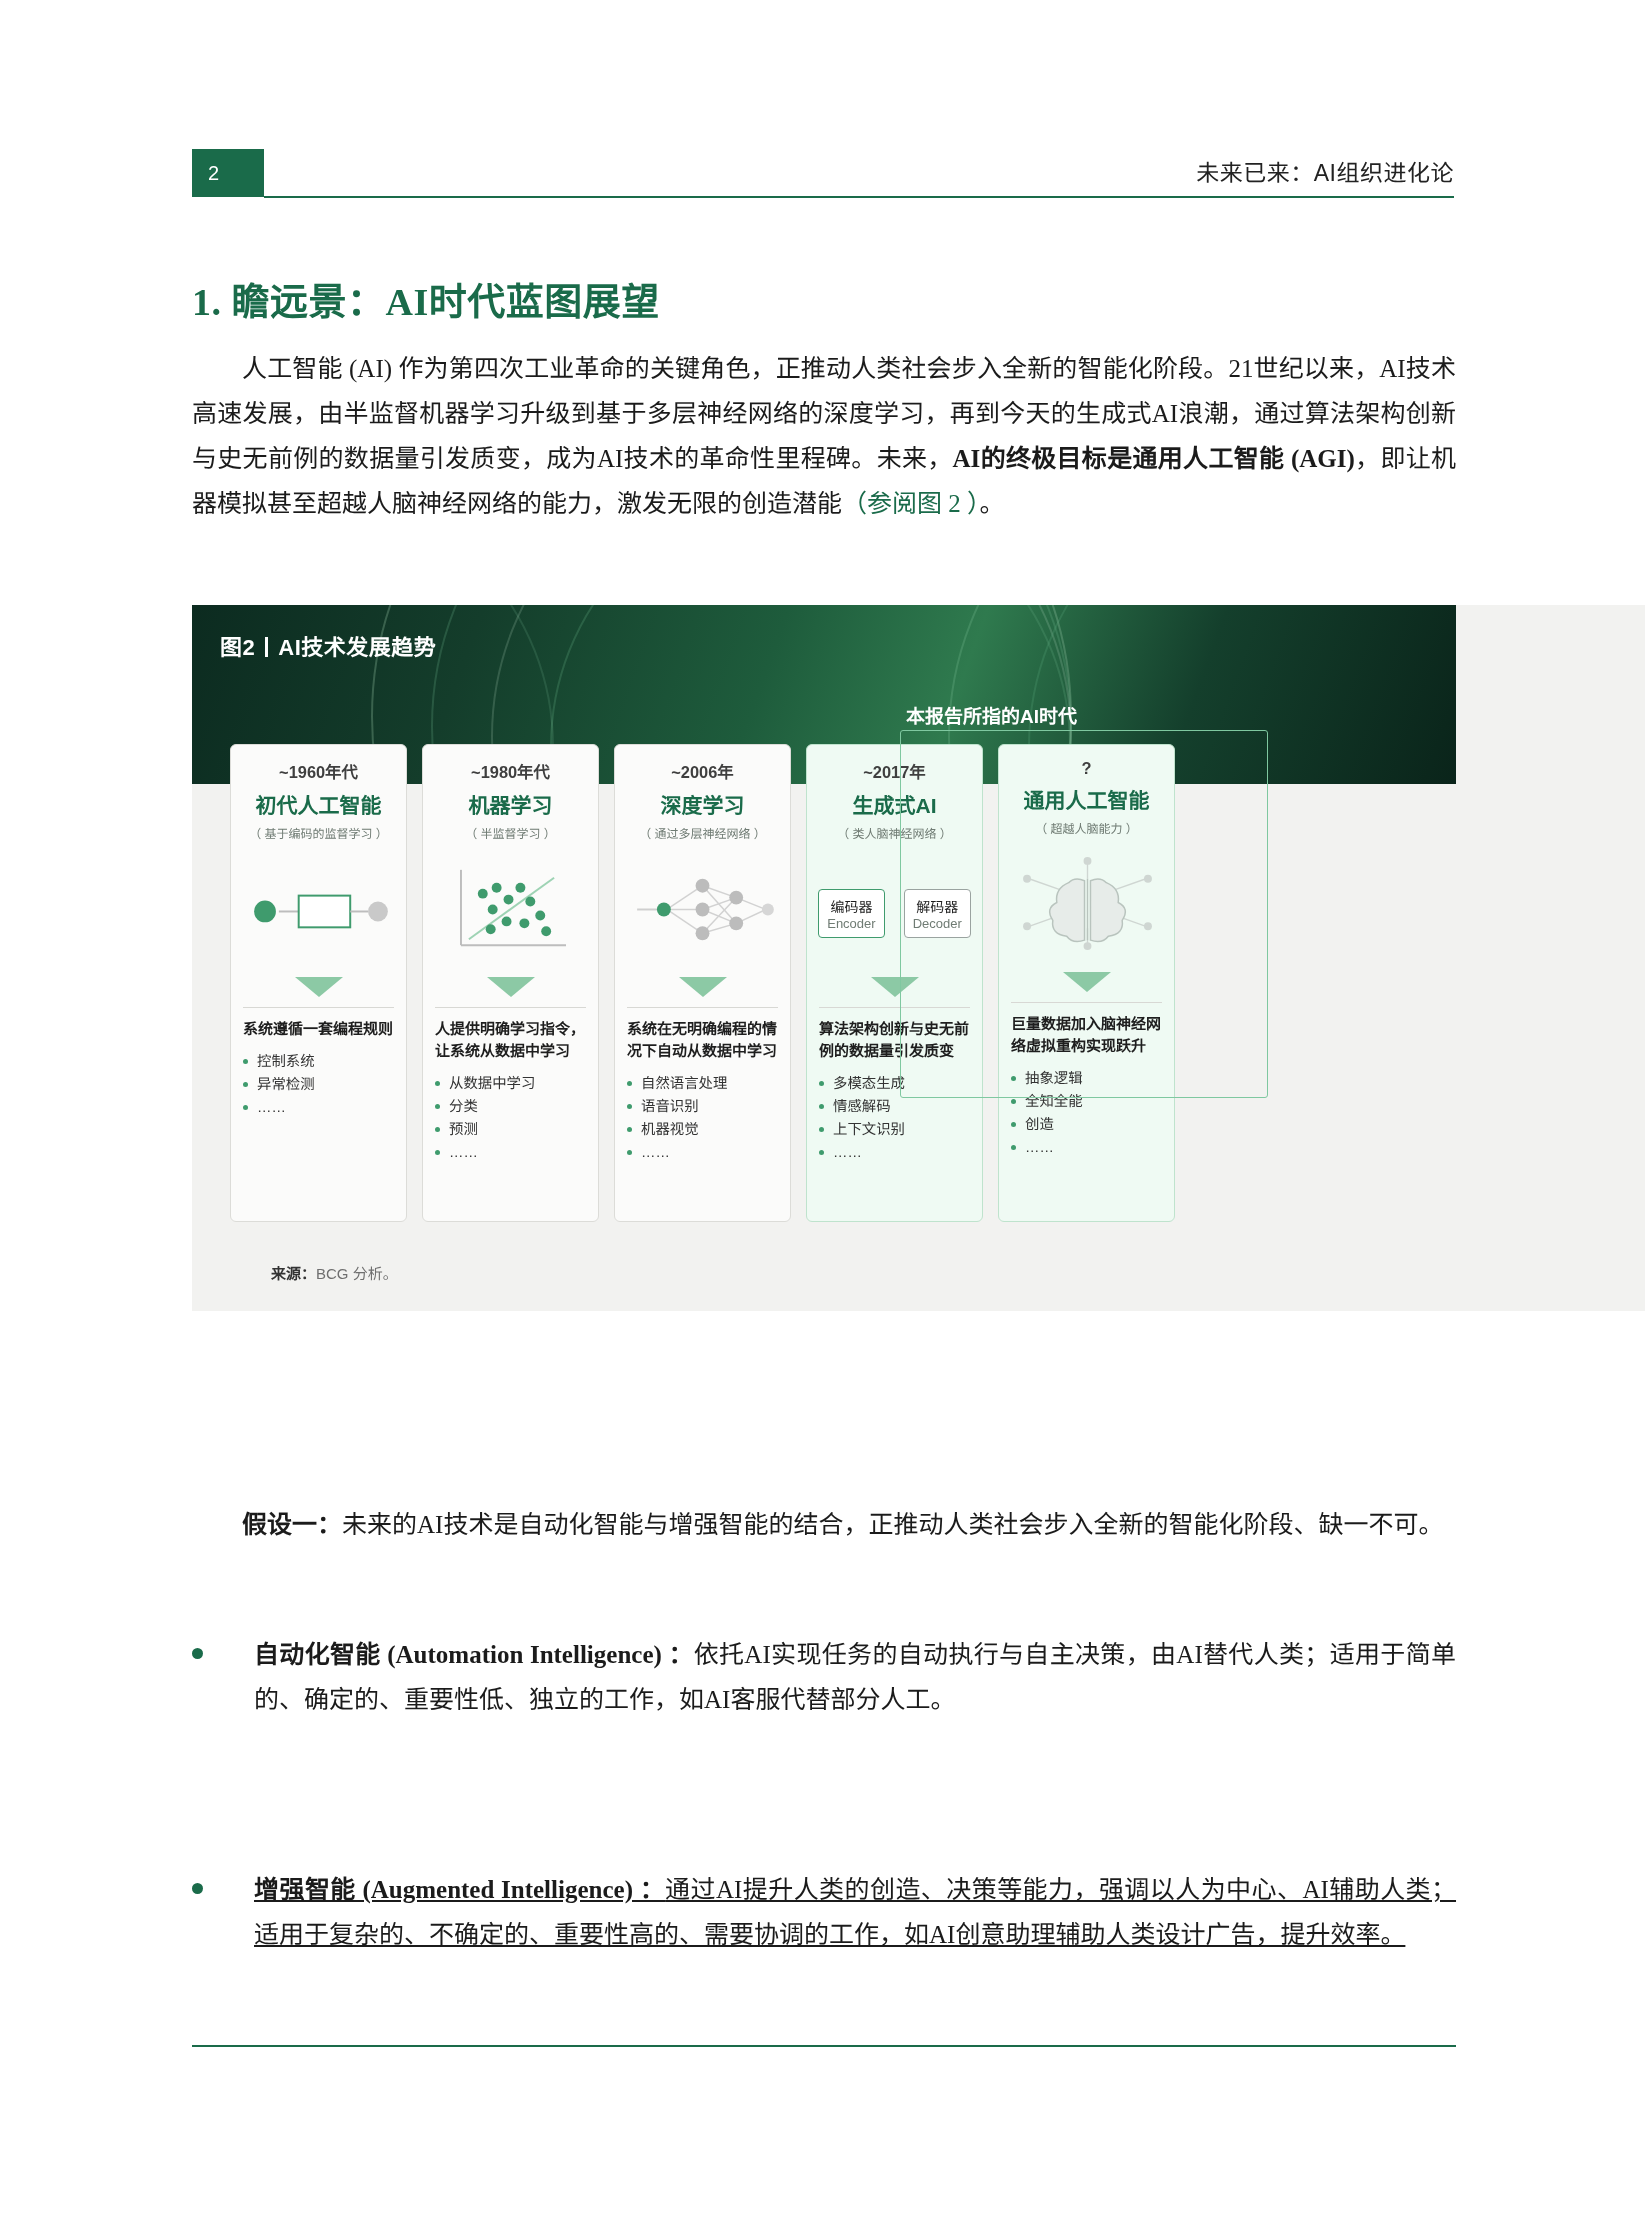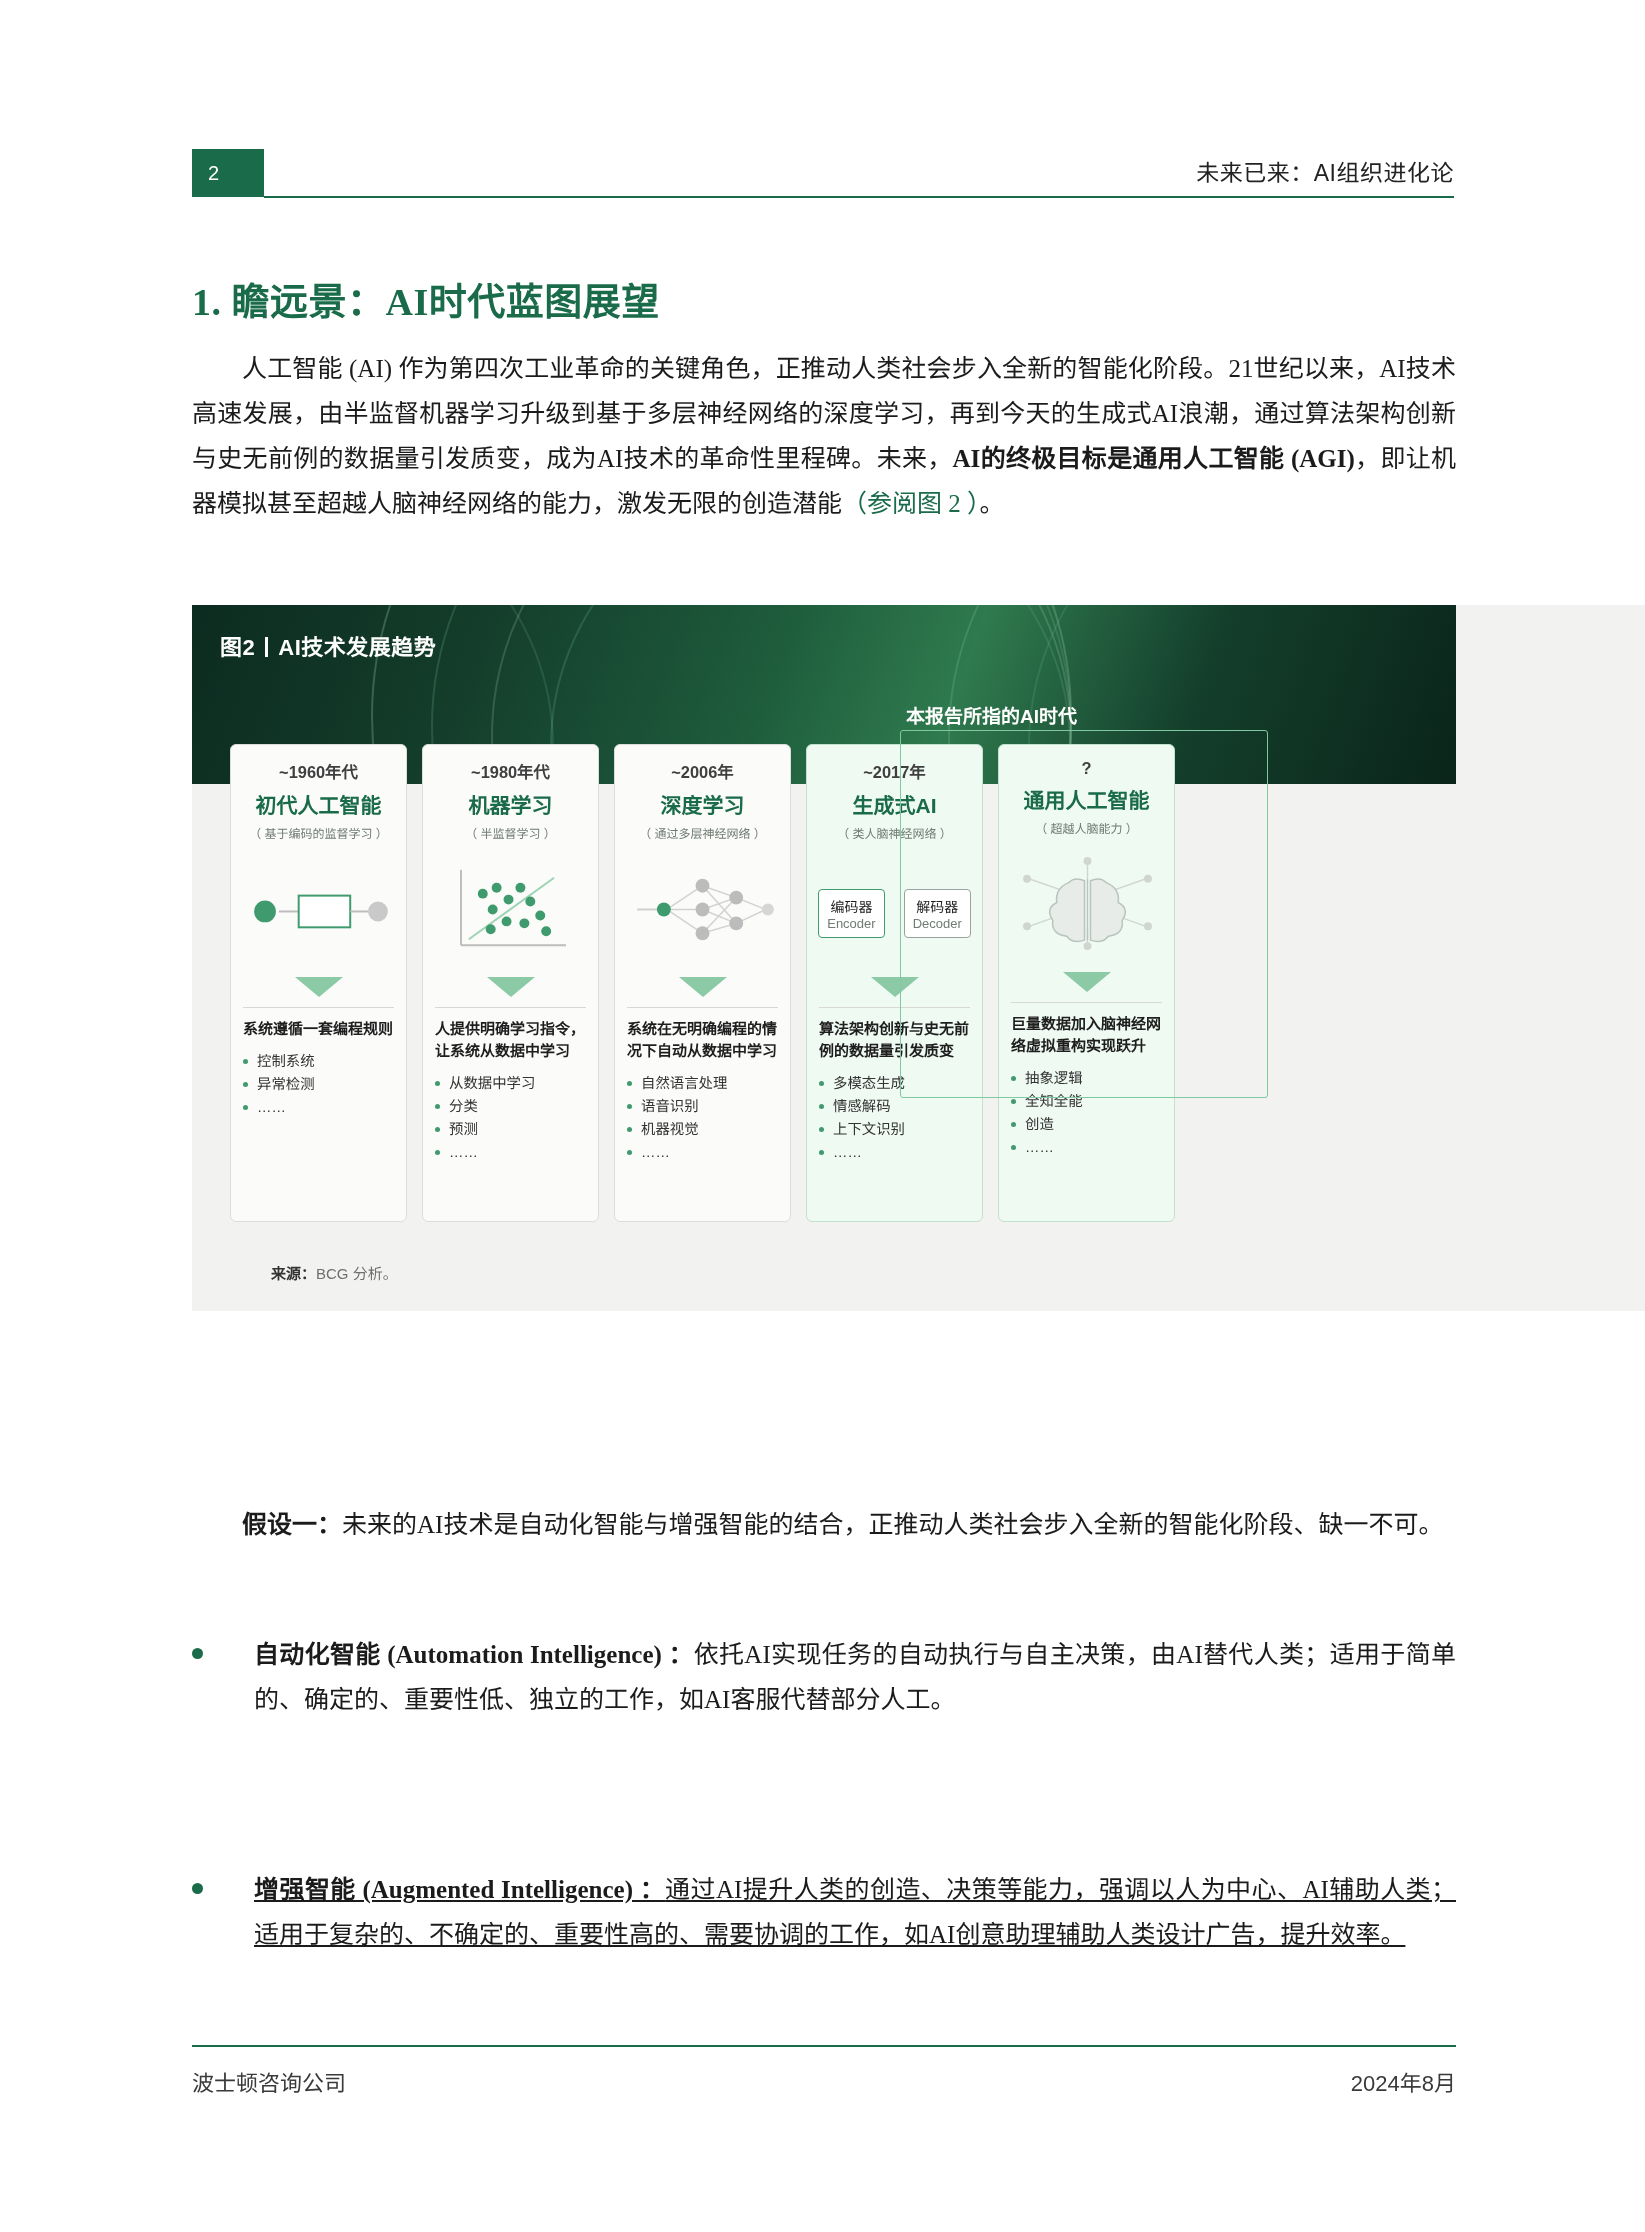--- a/index.html
+++ b/index.html
@@ -344,20 +344,16 @@
 
   <div class="bullet" style="top:1867px;text-decoration:underline;">
     <span class="dot"></span>
     <span class="btext">
       <span class="bold">增强智能 (Augmented Intelligence) ：</span><span>通过AI提升人类的创造、决策等能力，强调以人为中心、AI辅助人类；适用于复杂的、不确定的、重要性高的、需要协调的工作，如AI创意助理辅助人类设计广告，提升效率。</span>
     </span>
   </div>
 
   <div class="footer">
     <div class="footer-rule"></div>
-    <div class="footer-row">
-      <span class="footer-text">波士顿咨询公司</span>
-      <span class="footer-text">2024年8月</span>
-    </div>
   </div>
 
 </div>
 
 
 </body></html>

